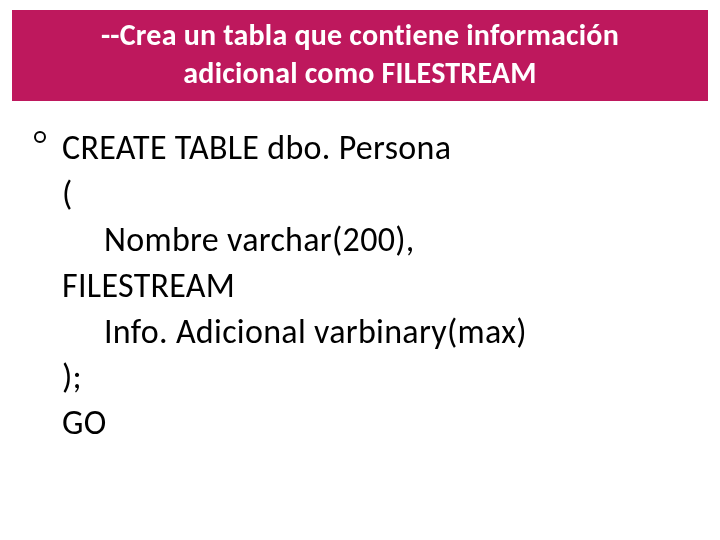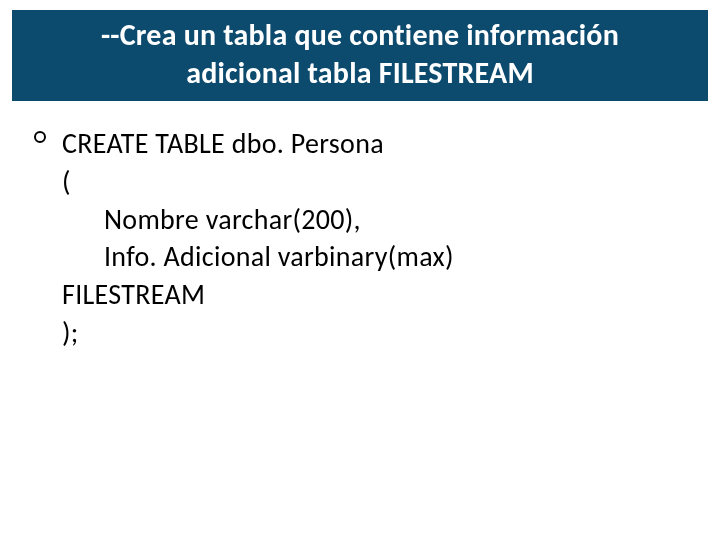--- a/index.html
+++ b/index.html
@@ -12,21 +12,21 @@
     color: #000;
     overflow: hidden;
   }
   .slide {
     width: 720px;
     height: 540px;
     position: relative;
     box-sizing: border-box;
   }
   .title-band {
-    background: #0c4a6e;
+    background: #be185d;
     color: #ffffff;
     margin: 10px 12px 0 12px;
     padding: 6px 14px 10px 14px;
     box-sizing: border-box;
   }
   .title-band h1 {
     margin: 0;
     font-weight: 700;
     font-size: 30px;
     line-height: 1.25;
@@ -43,45 +43,46 @@
     top: 6px;
     width: 12px;
     height: 12px;
     border: 2px solid #000;
     border-radius: 50%;
     box-sizing: border-box;
     background: transparent;
   }
   .code {
     font-family: "Segoe UI", "Calibri", Arial, sans-serif;
-    font-size: 28px;
+    font-size: 34px;
     line-height: 1.35;
     font-weight: 400;
     letter-spacing: 0.3px;
   }
   .code .line { display: block; white-space: pre; }
   .indent { padding-left: 42px; }
 </style>
 </head>
 <body>
 
 <div class="slide">
 
   <div class="title-band">
     <h1>
       <span>--Crea un tabla que contiene información</span><br>
-      <span>adicional tabla FILESTREAM</span>
+      <span>adicional como FILESTREAM</span>
     </h1>
   </div>
 
   <div class="body">
     <span class="bullet"></span>
     <div class="code">
       <span class="line">CREATE TABLE dbo. Persona</span>
       <span class="line">(</span>
       <span class="line indent">Nombre varchar(200),</span>
+      <span class="line">FILESTREAM</span>
       <span class="line indent">Info. Adicional varbinary(max)</span>
-      <span class="line">FILESTREAM</span>
       <span class="line">);</span>
+      <span class="line">GO</span>
     </div>
   </div>
 
 </div>
 
 </body></html>

